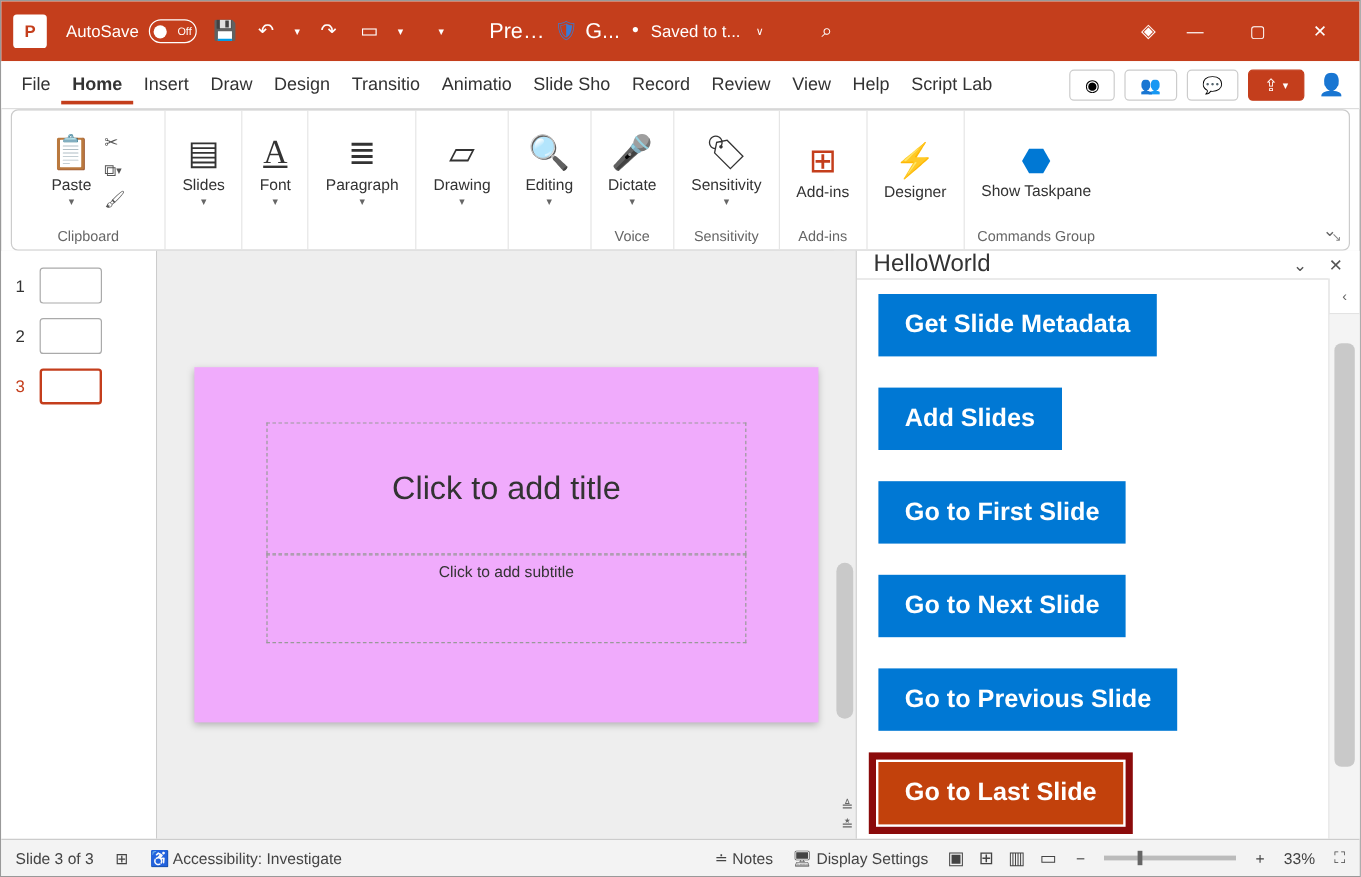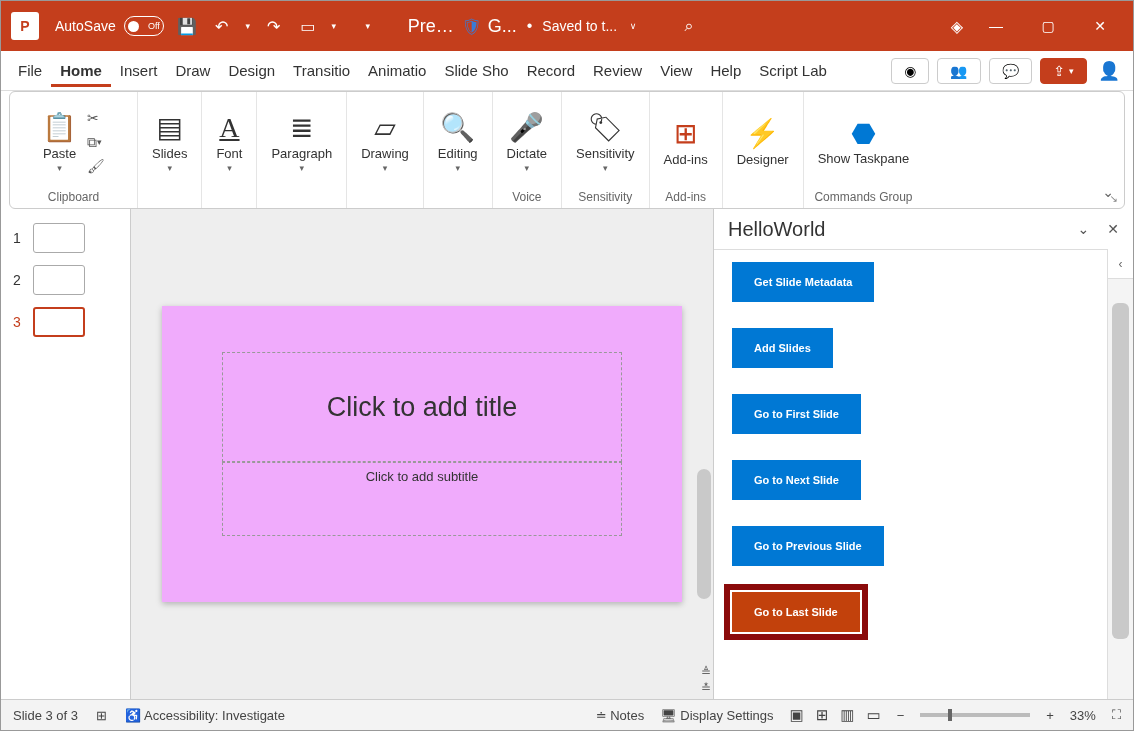--- a/index.html
+++ b/index.html
@@ -57,21 +57,21 @@
 .vscroll { position: absolute; right: 0; top: 0; bottom: 50px; width: 18px; background: #eee; }
 .vscroll-thumb { position: absolute; left: 2px; right: 2px; top: 260px; height: 130px; background: #c9c9c9; border-radius: 7px; }
 .canvas-navs { position: absolute; right: 2px; bottom: 4px; display: flex; flex-direction: column; gap: 2px; font-size: 12px; color: #666; }
 
 
 .taskpane { width: 420px; border-left: 1px solid #ccc; background: #fff; display: flex; flex-direction: column; position: relative; }
 .tp-header { height: 40px; display: flex; align-items: center; padding: 0 14px; font-size: 20px; color: #333; }
 .tp-header-icons { margin-left: auto; display: flex; gap: 18px; font-size: 14px; color: #555; }
 .tp-body { flex: 1; display: flex; }
 .tp-content { flex: 1; padding: 12px 18px; display: flex; flex-direction: column; gap: 26px; align-items: flex-start; overflow: hidden; border-top: 1px solid #ddd; }
-.tp-btn { background: #0078d4; color: #fff; border: none; padding: 14px 22px; font-size: 11px; font-weight: 600; cursor: pointer; font-family: inherit; }
+.tp-btn { background: #0078d4; color: #fff; border: none; padding: 14px 22px; font-size: 21px; font-weight: 600; cursor: pointer; font-family: inherit; }
 .tp-btn.highlight { outline: 6px solid #8b0b0b; outline-offset: 2px; background: #c2410c; }
 .tp-side { width: 26px; border-left: 1px solid #ddd; display: flex; flex-direction: column; align-items: center; }
 .tp-side-arrow { height: 30px; width: 100%; border-bottom: 1px solid #ddd; display: flex; align-items: center; justify-content: center; font-size: 12px; color: #666; }
 .tp-side-track { flex: 1; background: #f4f4f4; position: relative; width: 100%; }
 .tp-side-thumb { position: absolute; left: 4px; right: 4px; top: 24px; bottom: 60px; background: #c9c9c9; border-radius: 6px; }
 
 
 .status { position: absolute; bottom: 0; left: 0; right: 0; height: 31px; background: #f3f3f3; border-top: 1px solid #ccc; display: flex; align-items: center; padding: 0 12px; font-size: 13px; color: #444; gap: 18px; }
 .status-right { margin-left: auto; display: flex; align-items: center; gap: 16px; }
 .view-btns { display: flex; gap: 12px; font-size: 15px; }

